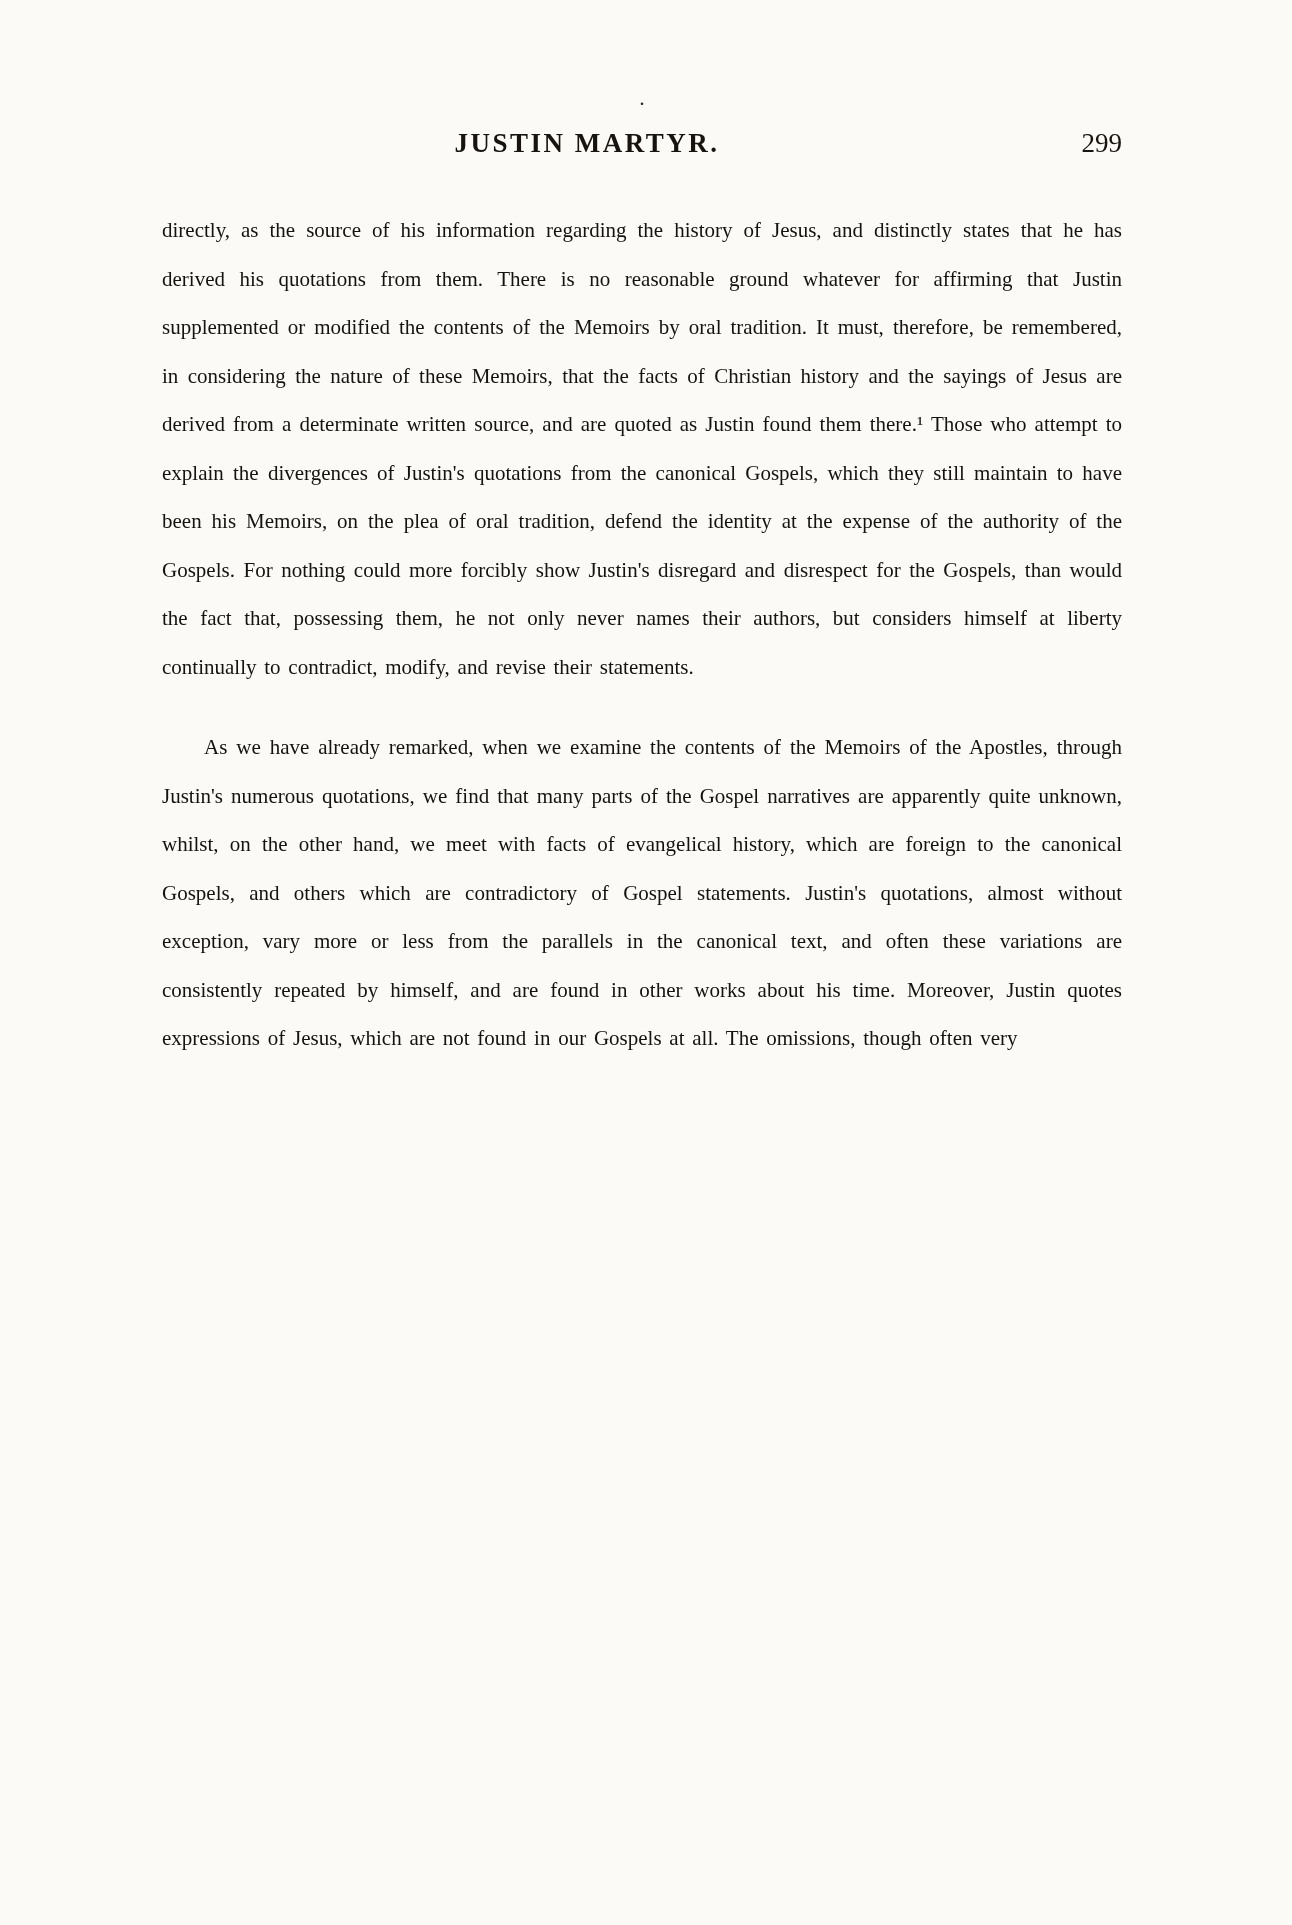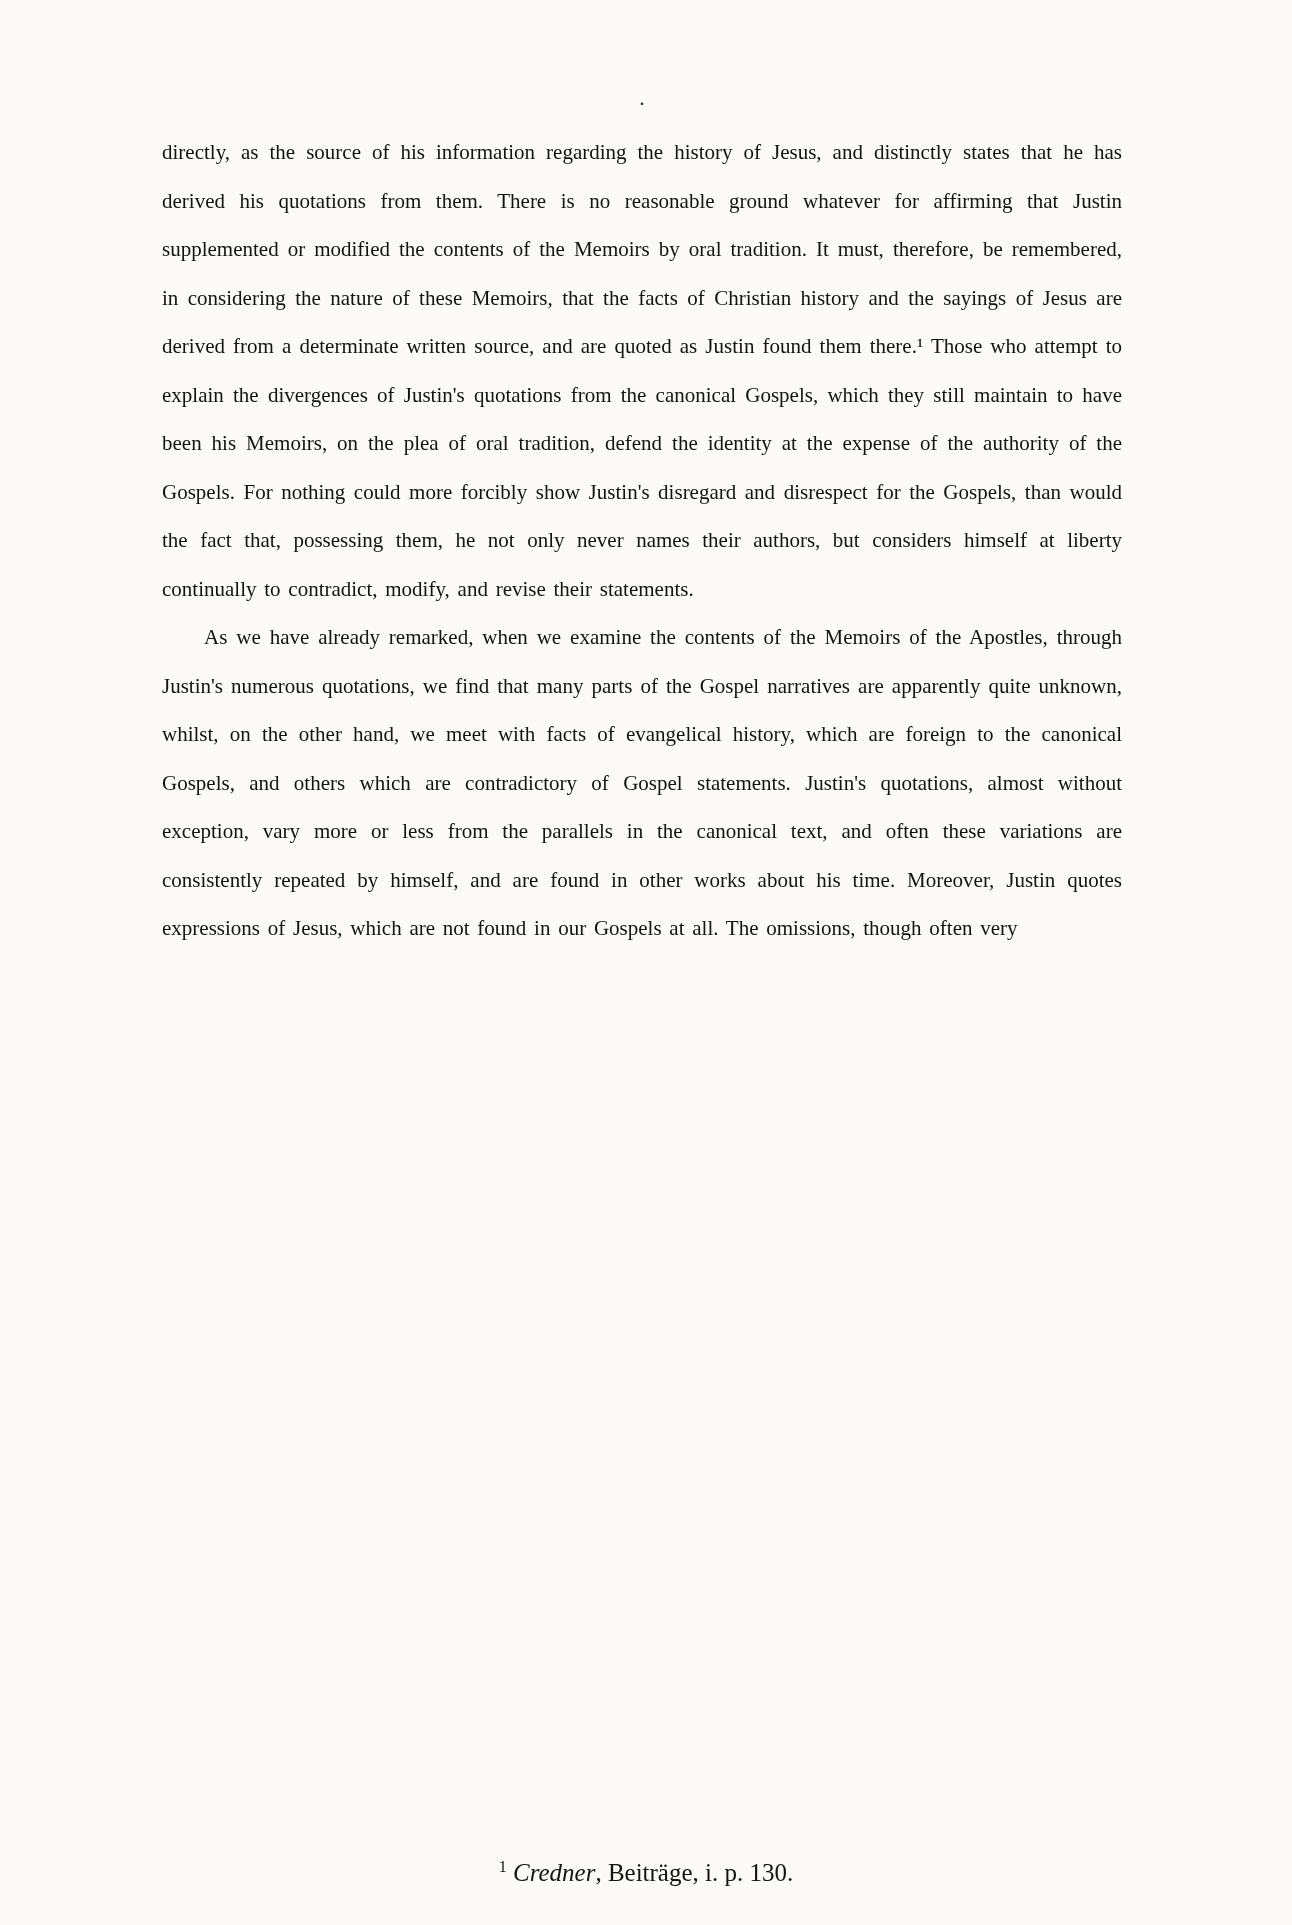--- a/index.html
+++ b/index.html
@@ -48,21 +48,21 @@
     font-size: 27px;
     color: #17130e;
   }
   .text-block {
     font-size: 21px;
     line-height: 48.5px;
     text-align: justify;
     word-spacing: 2.5px;
   }
   .para { margin: 0; }
-  .para.indent { text-indent: 42px; }
+  .para.indent { text-indent: 42px; margin-top: 32px; }
   .footnote {
     position: absolute;
     left: 0;
     right: 0;
     bottom: 38px;
     text-align: center;
     font-size: 25px;
     color: #17130e;
   }
   .footnote sup {
@@ -72,24 +72,24 @@
   }
   .footnote .italic { font-style: italic; }
 </style>
 </head>
 <body>
 
 <div class="page">
 
   <div class="printers-mark">.</div>
 
+  <div class="running-head">
+    <div class="running-title">JUSTIN MARTYR.</div>
+    <div class="page-number">299</div>
+  </div>
 
   <div class="text-block">
     <p class="para no-indent">directly, as the source of his information regarding the history of Jesus, and distinctly states that he has derived his quotations from them. There is no reasonable ground whatever for affirming that Justin supplemented or modified the contents of the Memoirs by oral tradition. It must, therefore, be remembered, in considering the nature of these Memoirs, that the facts of Christian history and the sayings of Jesus are derived from a determinate written source, and are quoted as Justin found them there.¹ Those who attempt to explain the divergences of Justin's quotations from the canonical Gospels, which they still maintain to have been his Memoirs, on the plea of oral tradition, defend the identity at the expense of the authority of the Gospels. For nothing could more forcibly show Justin's disregard and disrespect for the Gospels, than would the fact that, possessing them, he not only never names their authors, but considers himself at liberty continually to contradict, modify, and revise their statements.</p>
     <p class="para indent">As we have already remarked, when we examine the contents of the Memoirs of the Apostles, through Justin's numerous quotations, we find that many parts of the Gospel narratives are apparently quite unknown, whilst, on the other hand, we meet with facts of evangelical history, which are foreign to the canonical Gospels, and others which are contradictory of Gospel statements. Justin's quotations, almost without exception, vary more or less from the parallels in the canonical text, and often these variations are consistently repeated by himself, and are found in other works about his time. Moreover, Justin quotes expressions of Jesus, which are not found in our Gospels at all. The omissions, though often very</p>
   </div>
 
-  <div class="footnote">
-    <sup>1</sup>
-    <span class="italic">Credner</span><span>, Beiträge, i. p. 130.</span>
-  </div>
 
 </div>
 
 </body></html>

